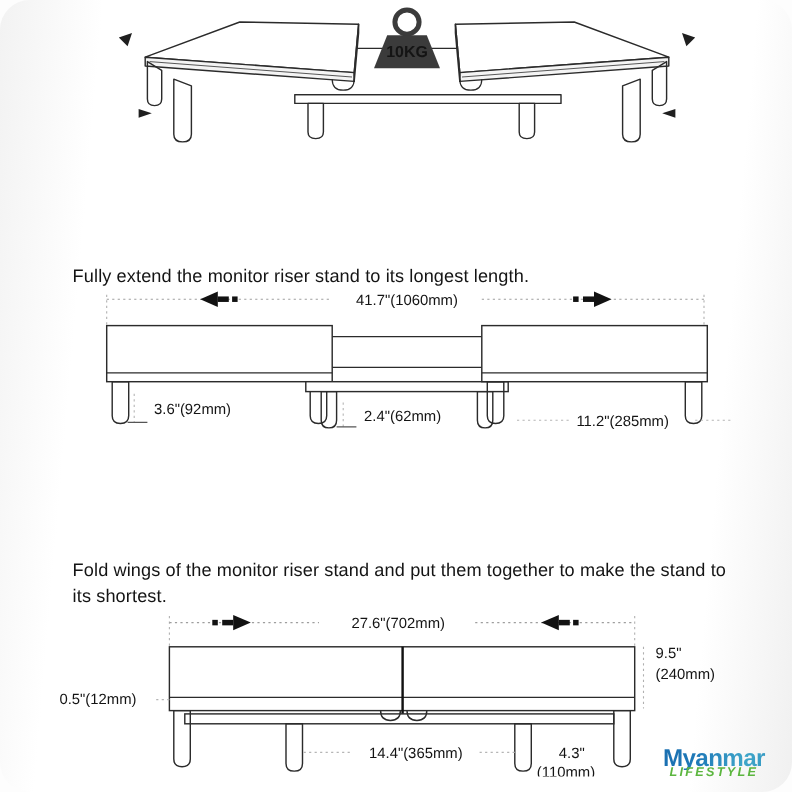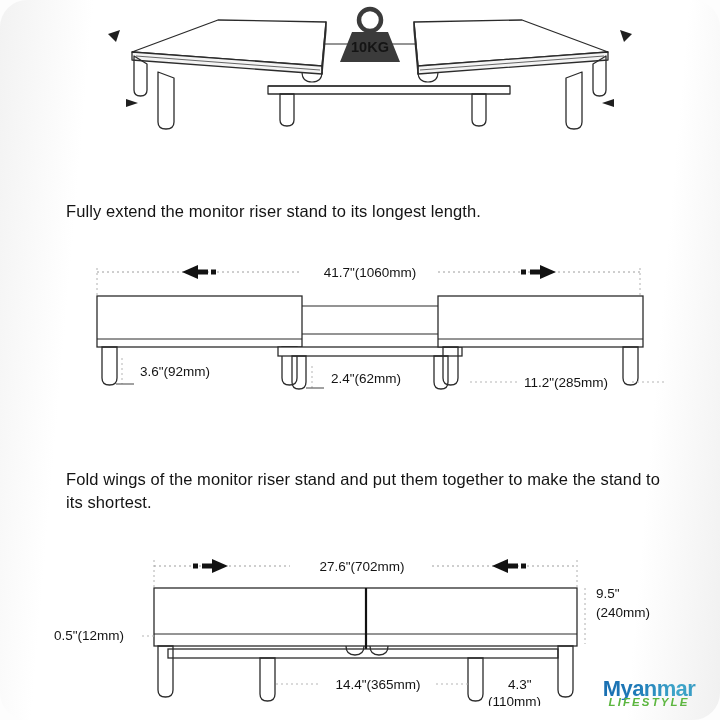--- a/index.html
+++ b/index.html
@@ -26,20 +26,21 @@
   .fig {
     position: absolute;
   }
   .instruction {
     position: absolute;
     font-size: 16.5px;
     line-height: 1.38;
     letter-spacing: 0.1px;
     color: #141414;
     font-family: "Liberation Sans", sans-serif;
+    margin-top: 40px;
   }
   #instruction-1 {
     left: 66px;
     top: 200px;
     width: 600px;
   }
   #instruction-2 {
     left: 66px;
     top: 468px;
     width: 612px;

